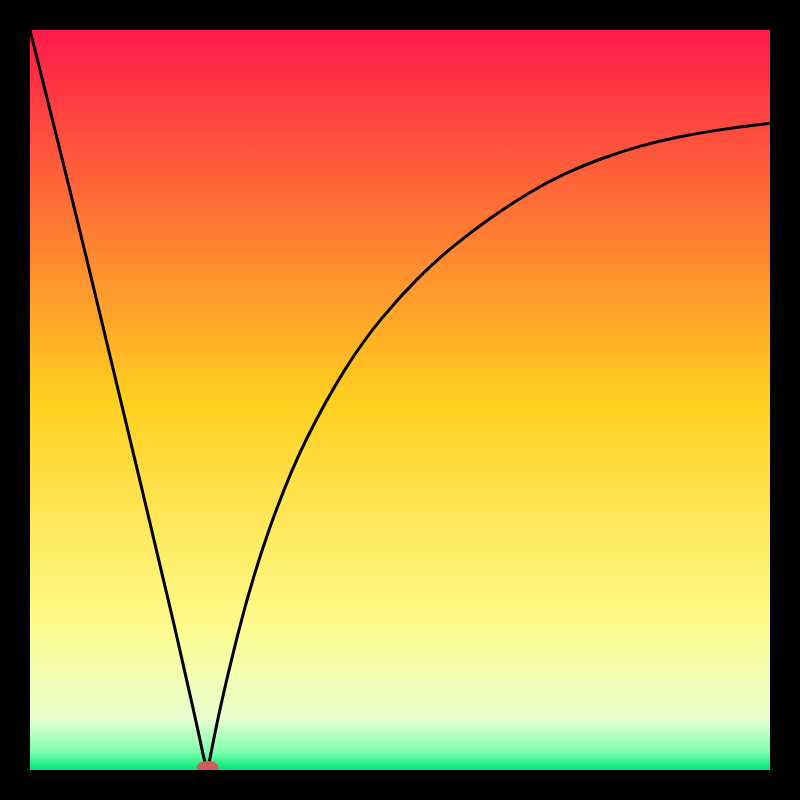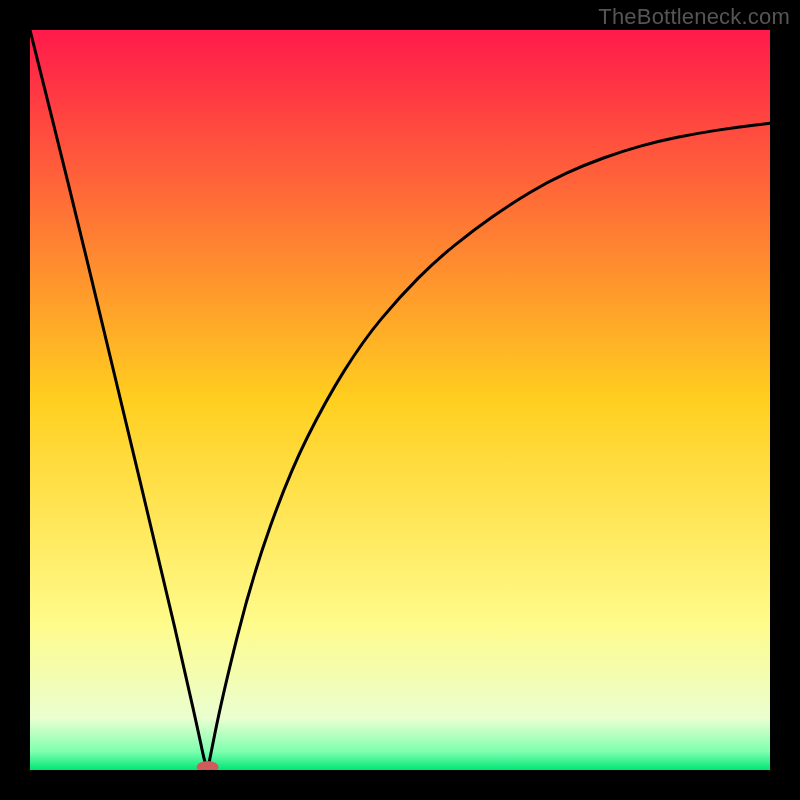--- a/index.html
+++ b/index.html
@@ -34,21 +34,20 @@
     font-weight: 500;
     letter-spacing: 0.2px;
     user-select: none;
   }
 </style>
 </head>
 <body>
 
 <div class="frame">
 
-  <div class="watermark">TheBottleneck.com</div>
 
   <svg class="plot" viewBox="0 0 740 740" preserveAspectRatio="none">
     <defs>
       <linearGradient id="bg-grad" x1="0" y1="0" x2="0" y2="1">
 
       <stop offset="0%" stop-color="#ff1a4b"></stop>
           <stop offset="50%" stop-color="#ffcf1f"></stop>
           <stop offset="80%" stop-color="#fffb8a"></stop>
           <stop offset="93%" stop-color="#eaffd0"></stop>
           <stop offset="97.5%" stop-color="#7fffb0"></stop>

